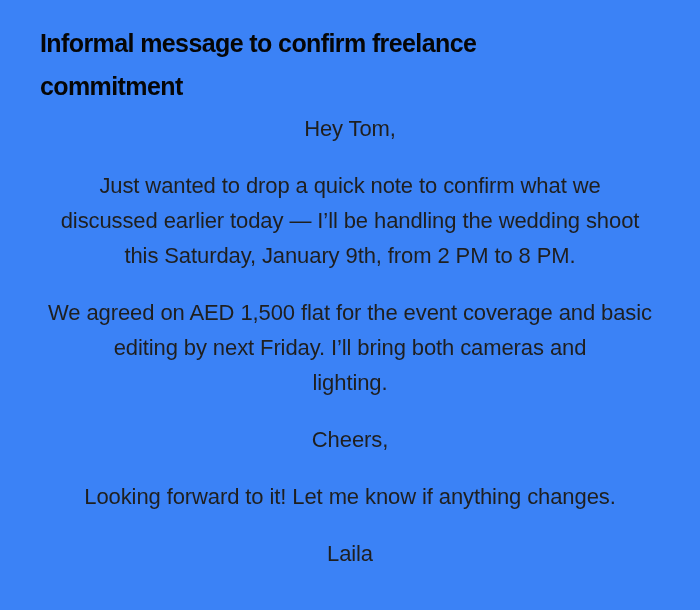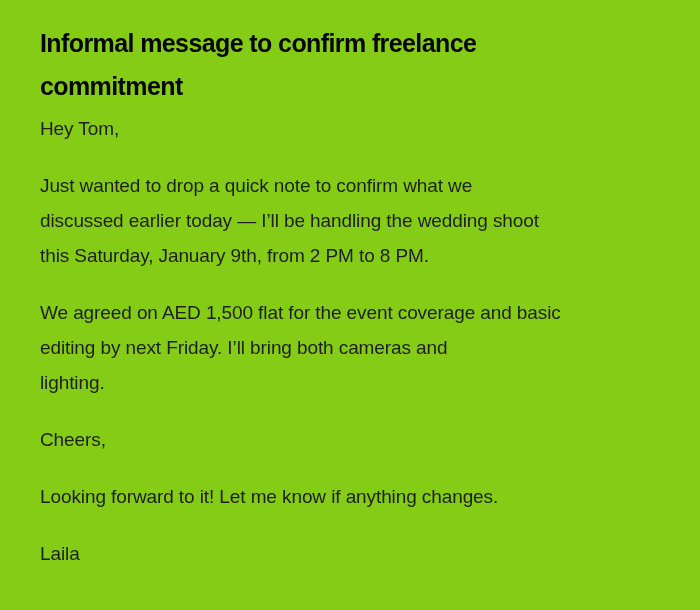--- a/index.html
+++ b/index.html
@@ -11,39 +11,40 @@
     width: 700px;
     height: 610px;
     overflow: hidden;
     font-family: "Liberation Sans", sans-serif;
   }
   .page {
     box-sizing: border-box;
     width: 700px;
     height: 610px;
     padding: 22px 40px 0 40px;
-    background: #84cc16;
+    background: #3b82f6;
   }
   .doc-heading {
     margin: 0 0 3px 0;
     font-size: 25px;
     line-height: 43px;
     font-weight: 700;
     color: #060606;
     letter-spacing: -0.6px;
     white-space: pre-line;
   }
   .doc-paragraph {
     margin: 0 0 22px 0;
-    font-size: 19px;
+    font-size: 22px;
     line-height: 35px;
     font-weight: 400;
     color: #1f1f1f;
     letter-spacing: -0.1px;
     white-space: pre-line;
+    text-align: center;
   }
 </style>
 </head>
 <body>
 
 <div class="page">
   <h1 class="doc-heading">Informal message to confirm freelance
 commitment</h1>
 
   <p class="doc-paragraph">Hey Tom,</p>

